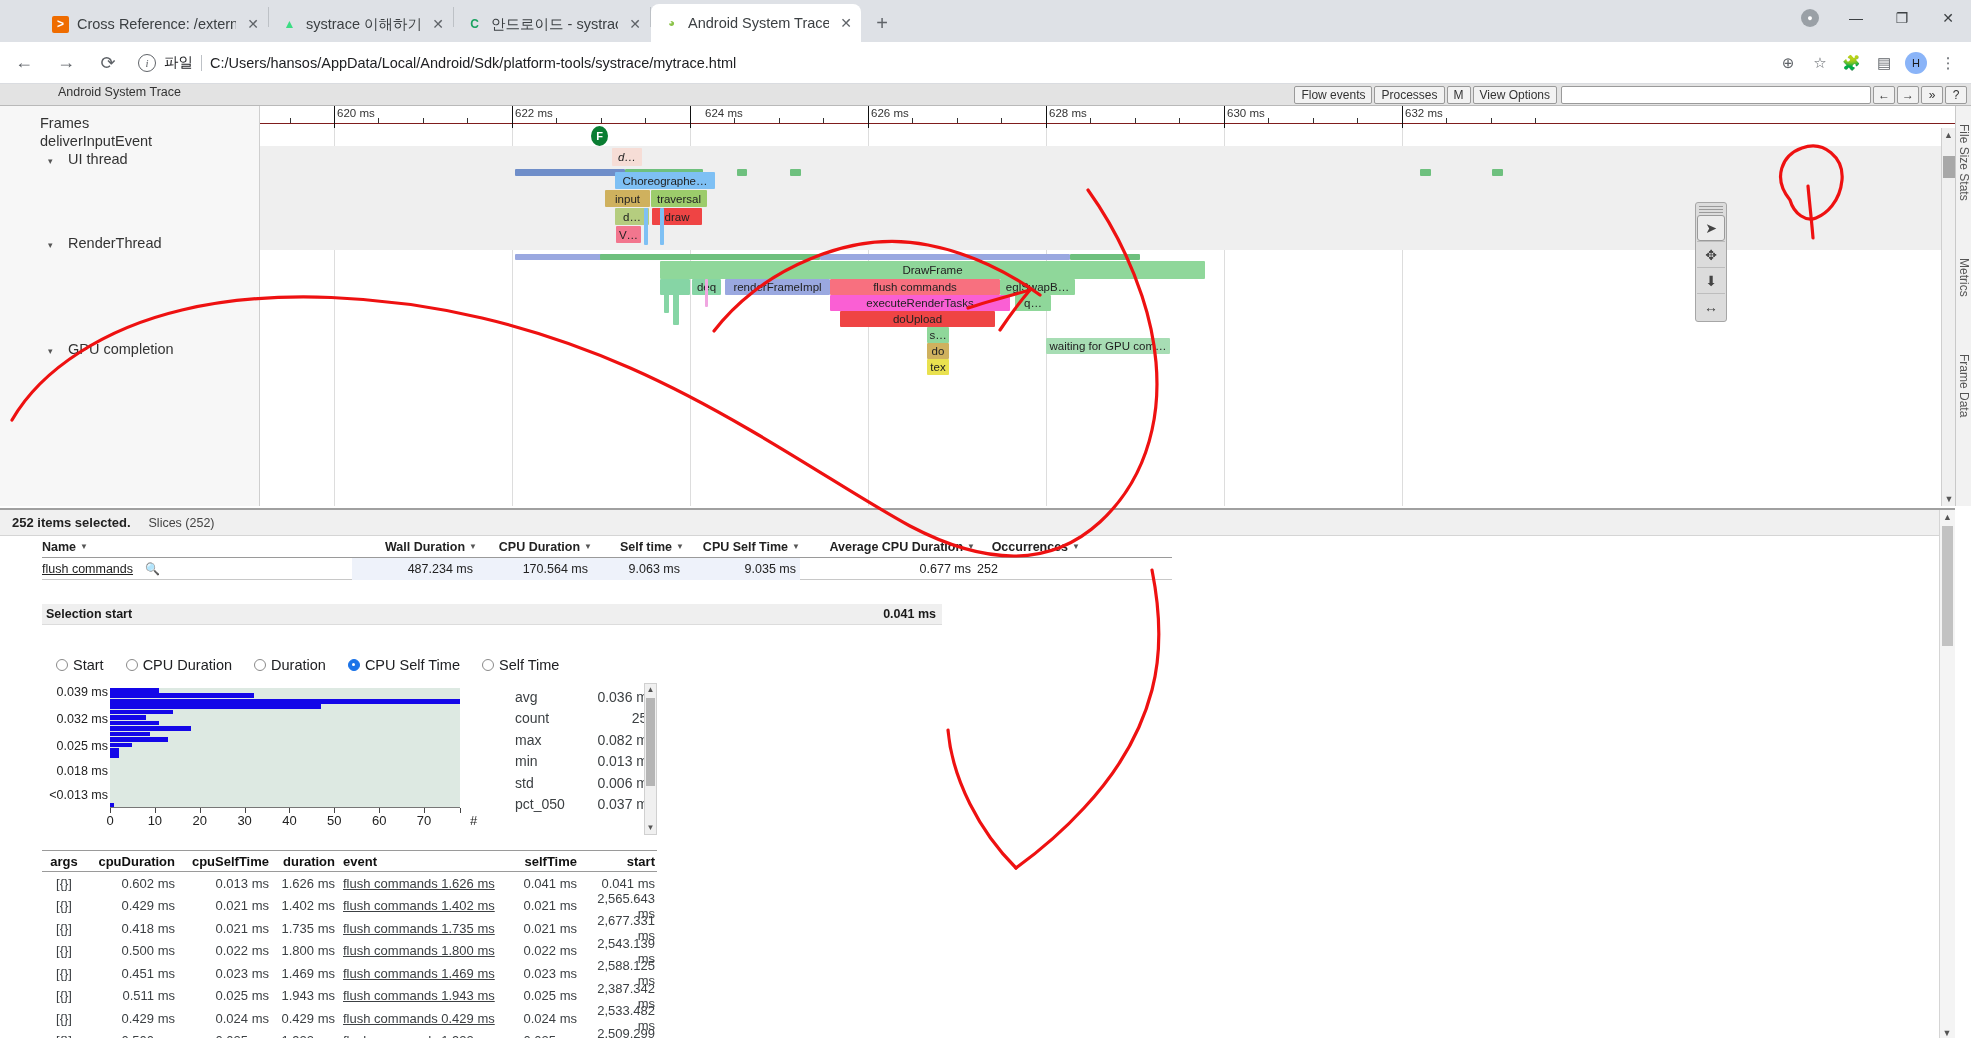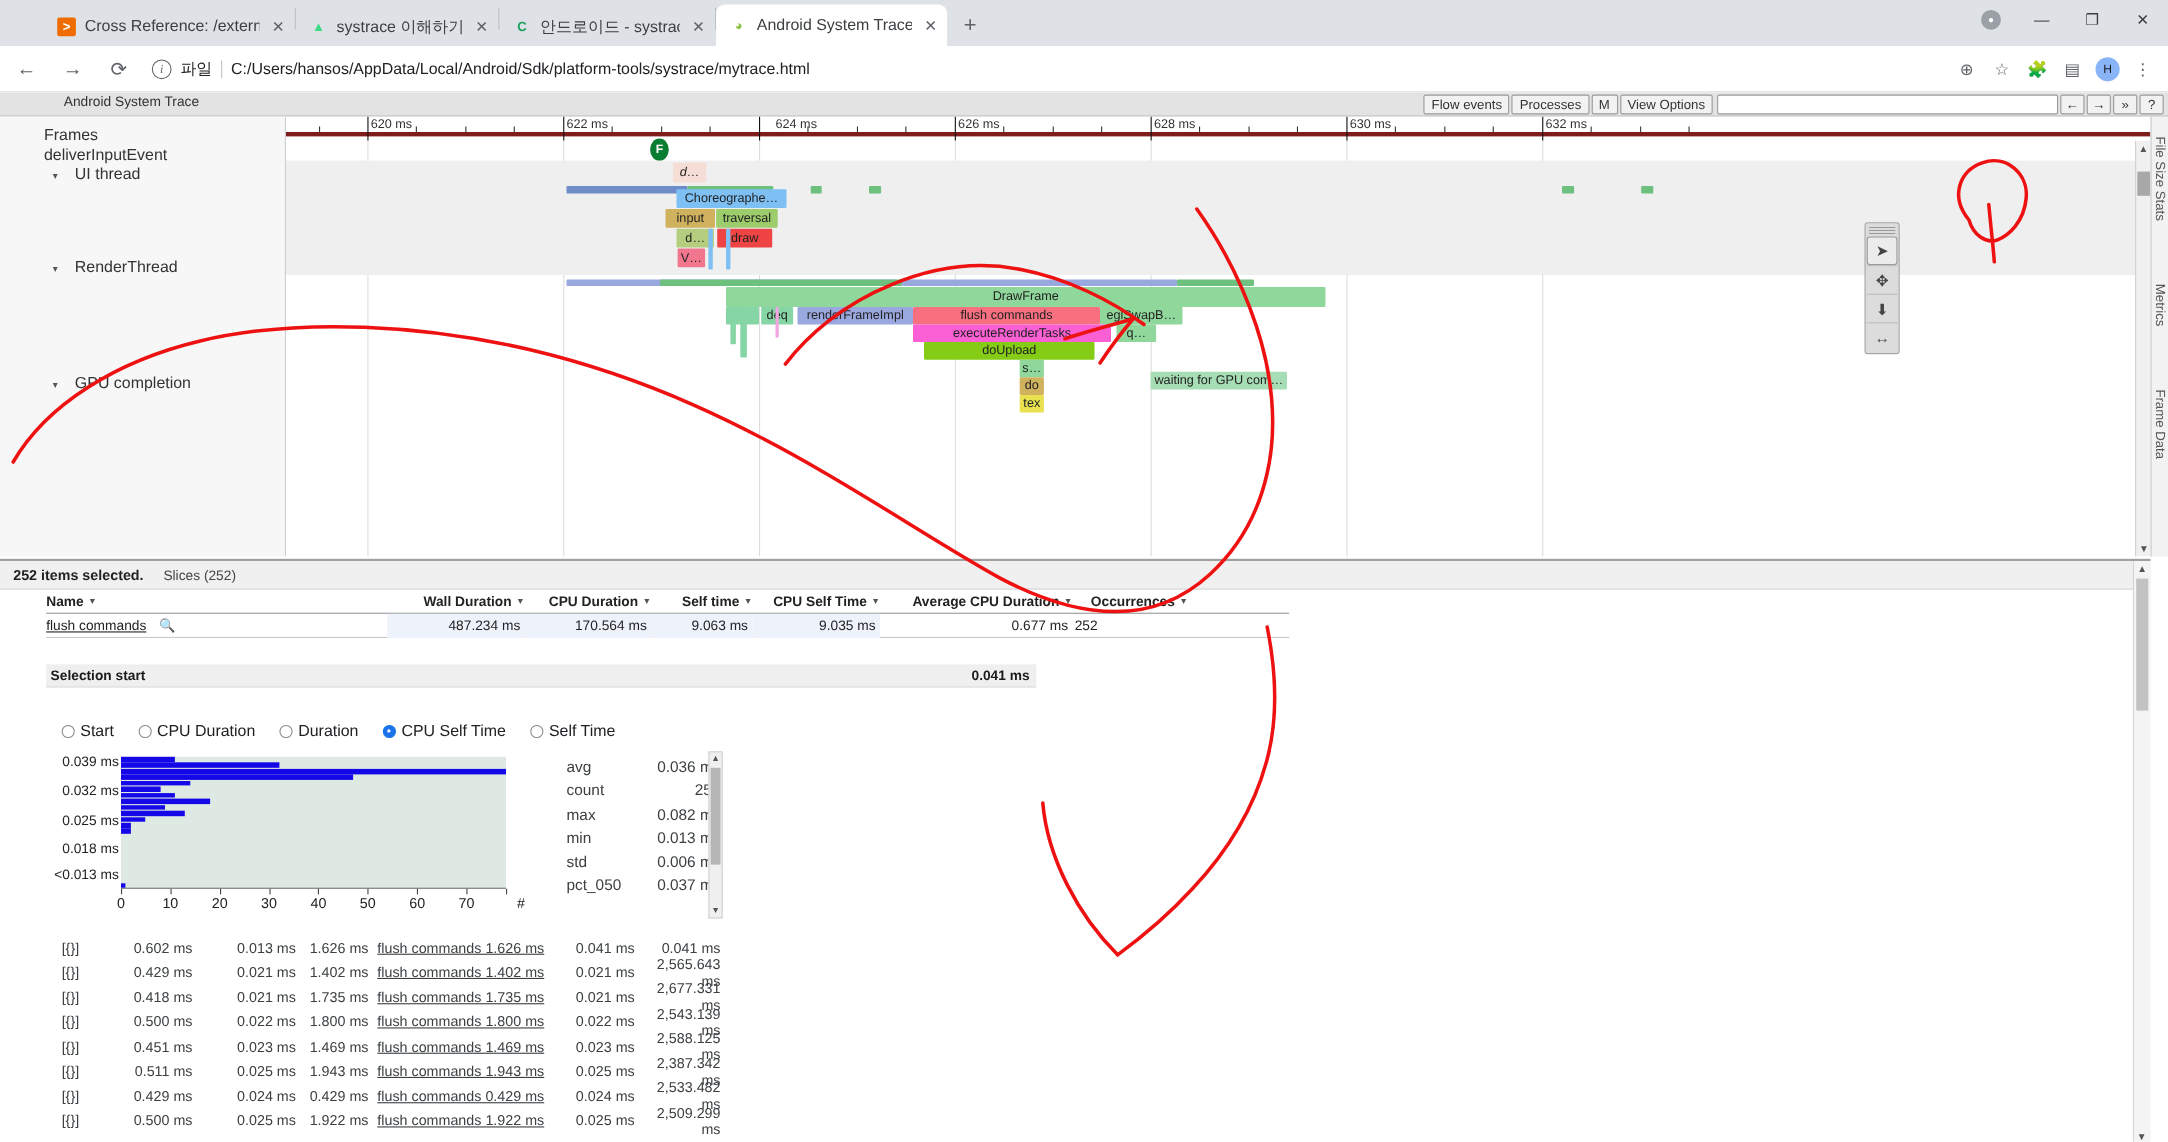--- a/index.html
+++ b/index.html
@@ -140,21 +140,21 @@
     position: absolute; left: 0; top: 0; width: 260px; height: 400px;
     background: #f7f7f7; border-right: 1px solid #cfcfcf;
   }
   .track-labels .t {
     position: absolute; left: 0; width: 260px;
     font-size: 14.5px; color: #333; white-space: nowrap;
   }
   .t .caret { display: inline-block; width: 16px; color: #555; font-size: 9px; }
   .ruler {
     position: absolute; left: 260px; top: 0; width: 1695px; height: 18px;
-    border-bottom: 4px solid #7f1d1d;
+    border-bottom: 1px solid #7f1d1d;
   }
   .ruler .tick {
     position: absolute; top: 0; width: 1px; height: 22px; background: #999;
   }
   .ruler .tick.major { background: #111; height: 22px; }
   .ruler .tlabel {
     position: absolute; top: 1px; font-size: 11.5px; color: #333; padding-left: 3px;
   }
   .ruler .minor { position: absolute; bottom: 0; width: 1px; height: 5px; background: #333; }
   .canvas {
@@ -502,21 +502,21 @@
         <div class="slice" style="left:810px;top:126px;width:70px;height:6px;background:#6ec07e"></div>
 
         <div class="slice" style="left:400px;top:133px;width:545px;height:18px;background:#8fd79a">DrawFrame</div>
         <div class="slice" style="left:400px;top:151px;width:30px;height:16px;background:#86d5a5"></div>
         <div class="slice" style="left:432px;top:151px;width:29px;height:16px;background:#86d5a5">deq</div>
         <div class="slice" style="left:465px;top:151px;width:105px;height:16px;background:#9aa8e0">renderFrameImpl</div>
         <div class="slice" style="left:570px;top:151px;width:170px;height:16px;background:#f8707f">flush commands</div>
         <div class="slice" style="left:740px;top:151px;width:75px;height:16px;background:#8fd79a">eglSwapB…</div>
         <div class="slice" style="left:570px;top:167px;width:180px;height:16px;background:#fa5fd4">executeRenderTasks</div>
         <div class="slice" style="left:755px;top:167px;width:36px;height:16px;background:#8fd79a">q…</div>
-        <div class="slice" style="left:580px;top:183px;width:155px;height:16px;background:#84cc16">doUpload</div>
+        <div class="slice" style="left:580px;top:183px;width:155px;height:16px;background:#ef4444">doUpload</div>
         <div class="slice" style="left:667px;top:199px;width:22px;height:16px;background:#8fd79a">s…</div>
         <div class="slice" style="left:667px;top:215px;width:22px;height:16px;background:#cfb15e">do</div>
         <div class="slice" style="left:667px;top:231px;width:22px;height:16px;background:#e9e14f">tex</div>
         <div class="slice" style="left:404px;top:151px;width:5px;height:34px;background:#86d5a5"></div>
         <div class="slice" style="left:413px;top:151px;width:6px;height:46px;background:#86d5a5"></div>
         <div class="slice" style="left:445px;top:151px;width:3px;height:28px;background:#f0a6e0"></div>
 
         <div class="slice" style="left:786px;top:210px;width:124px;height:16px;background:#a7ddb4">waiting for GPU com…</div>
 
         <div class="navpalette">
@@ -695,20 +695,29 @@
           <span class="sv">0.037 ms</span>
         </div>
       </div>
       <div class="statscroll">
         <div class="a">▲</div>
         <div class="th2"></div>
         <div class="a" style="position:absolute;bottom:0;width:11px">▼</div>
       </div>
 
       <div class="etable">
+        <div class="ethead">
+          <div class="c-args">args</div>
+          <div class="c-cpud">cpuDuration</div>
+          <div class="c-cpus">cpuSelfTime</div>
+          <div class="c-dur">duration</div>
+          <div class="c-evt">event</div>
+          <div class="c-self">selfTime</div>
+          <div class="c-start">start</div>
+        </div>
         <div id="event-rows">
             <div class="etrow">
               <div class="c-args">[{}]</div>
               <div class="c-cpud">0.602 ms</div>
               <div class="c-cpus">0.013 ms</div>
               <div class="c-dur">1.626 ms</div>
               <div class="c-evt"><span class="lnk">flush commands 1.626 ms</span></div>
               <div class="c-self">0.041 ms</div>
               <div class="c-start">0.041 ms</div>
             </div>

